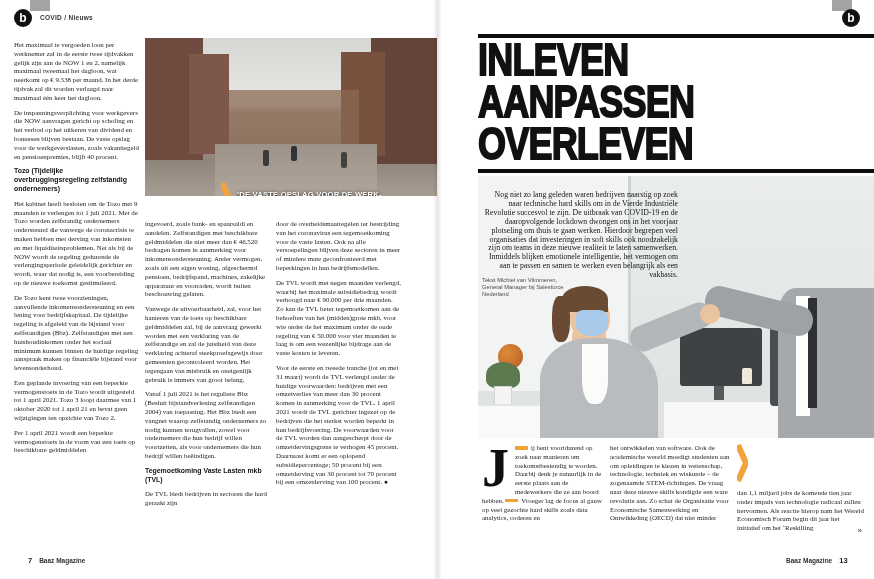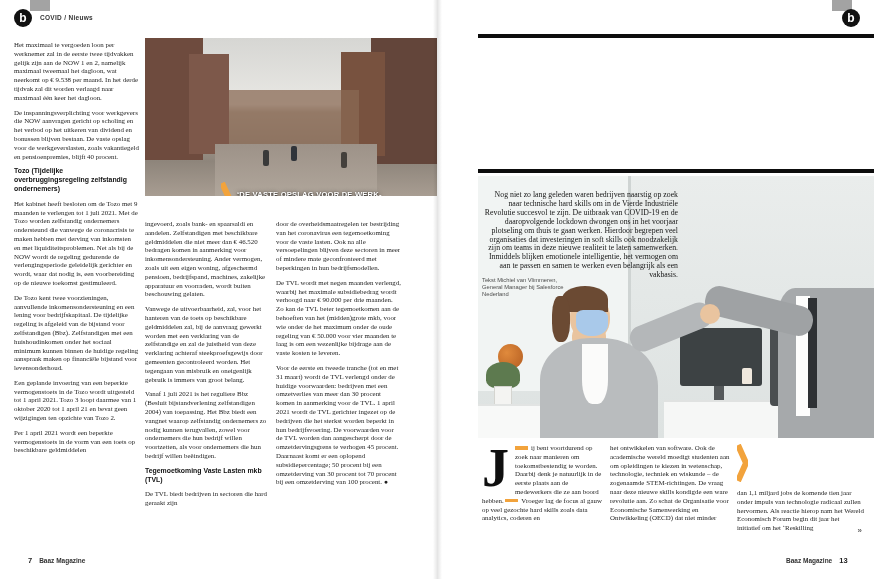--- a/index.html
+++ b/index.html
@@ -123,20 +123,25 @@
   </div>
 
   <div class="abs gutter"></div>
 
   <div class="abs tab" style="left:832px;top:0;"></div>
   <div class="abs logo" style="left:842px;top:9px;">
     <span>b</span>
   </div>
 
   <div class="abs rule" style="top:34px;"></div>
+  <div class="abs headline">
+    <div>INLEVEN</div>
+    <div>AANPASSEN</div>
+    <div>OVERLEVEN</div>
+  </div>
   <div class="abs rule" style="top:169px;"></div>
 
   <div class="abs photo-office">
     <div class="shape" style="left:0;top:0;width:150px;height:215px;background:#f1f4f3;border-right:3px solid #cfd4d3;"></div>
     <div class="shape" style="left:20px;top:168px;width:25px;height:25px;border-radius:50%;background:radial-gradient(circle at 35% 35%,#e08a3c,#b35c20);"></div>
     <div class="shape" style="left:8px;top:186px;width:34px;height:26px;border-radius:50% 50% 30% 30%;background:#5d7a4f;"></div>
     <div class="shape" style="left:16px;top:210px;width:16px;height:22px;background:#f4f4f2;border:1px solid #d5d5d0;"></div>
     <div class="shape" style="left:0;top:228px;width:130px;height:34px;background:#f8f9f8;border-top:2px solid #e2e4e3;"></div>
     <div class="shape" style="left:202px;top:152px;width:82px;height:58px;background:#3d4244;border-radius:3px;"></div>
     <div class="shape" style="left:236px;top:210px;width:10px;height:14px;background:#55595b;"></div>

